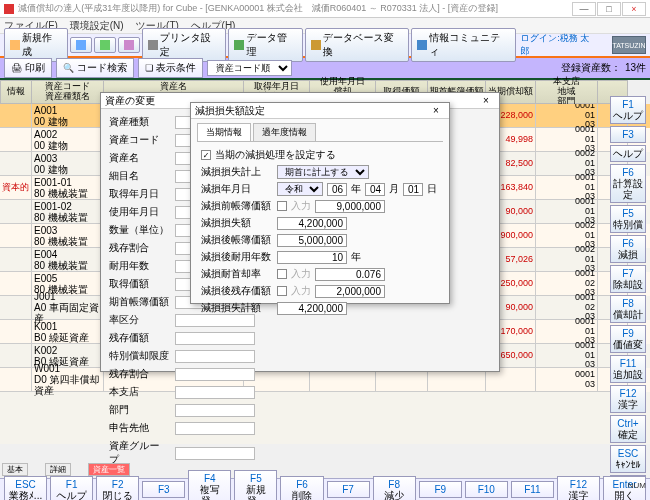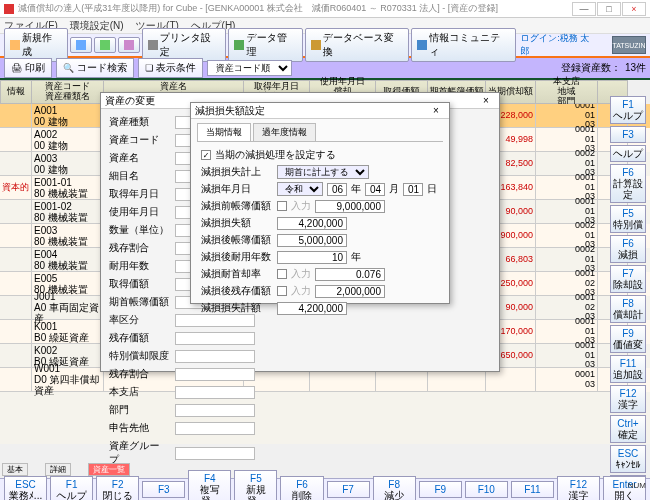--- a/index.html
+++ b/index.html
@@ -256,21 +256,21 @@
       <div class="c w0 txtred"></div>
       <div class="c w1">
         <div>E004</div>
         <div>80 機械装置</div>
       </div>
       <div class="c w2"></div>
       <div class="c w3"></div>
       <div class="c w4"></div>
       <div class="c w5 ralign"></div>
       <div class="c w6 ralign"></div>
-      <div class="c w7 ralign txtred">66,803</div>
+      <div class="c w7 ralign txtred">57,026</div>
       <div class="c w8" style="white-space:pre;text-align:right">0002
 01
 03</div>
       <div class="c w9"></div>
     </div>
     <div class="grow alt">
       <div class="c w0 txtred"></div>
       <div class="c w1">
         <div>E005</div>
         <div>80 機械装置</div>

